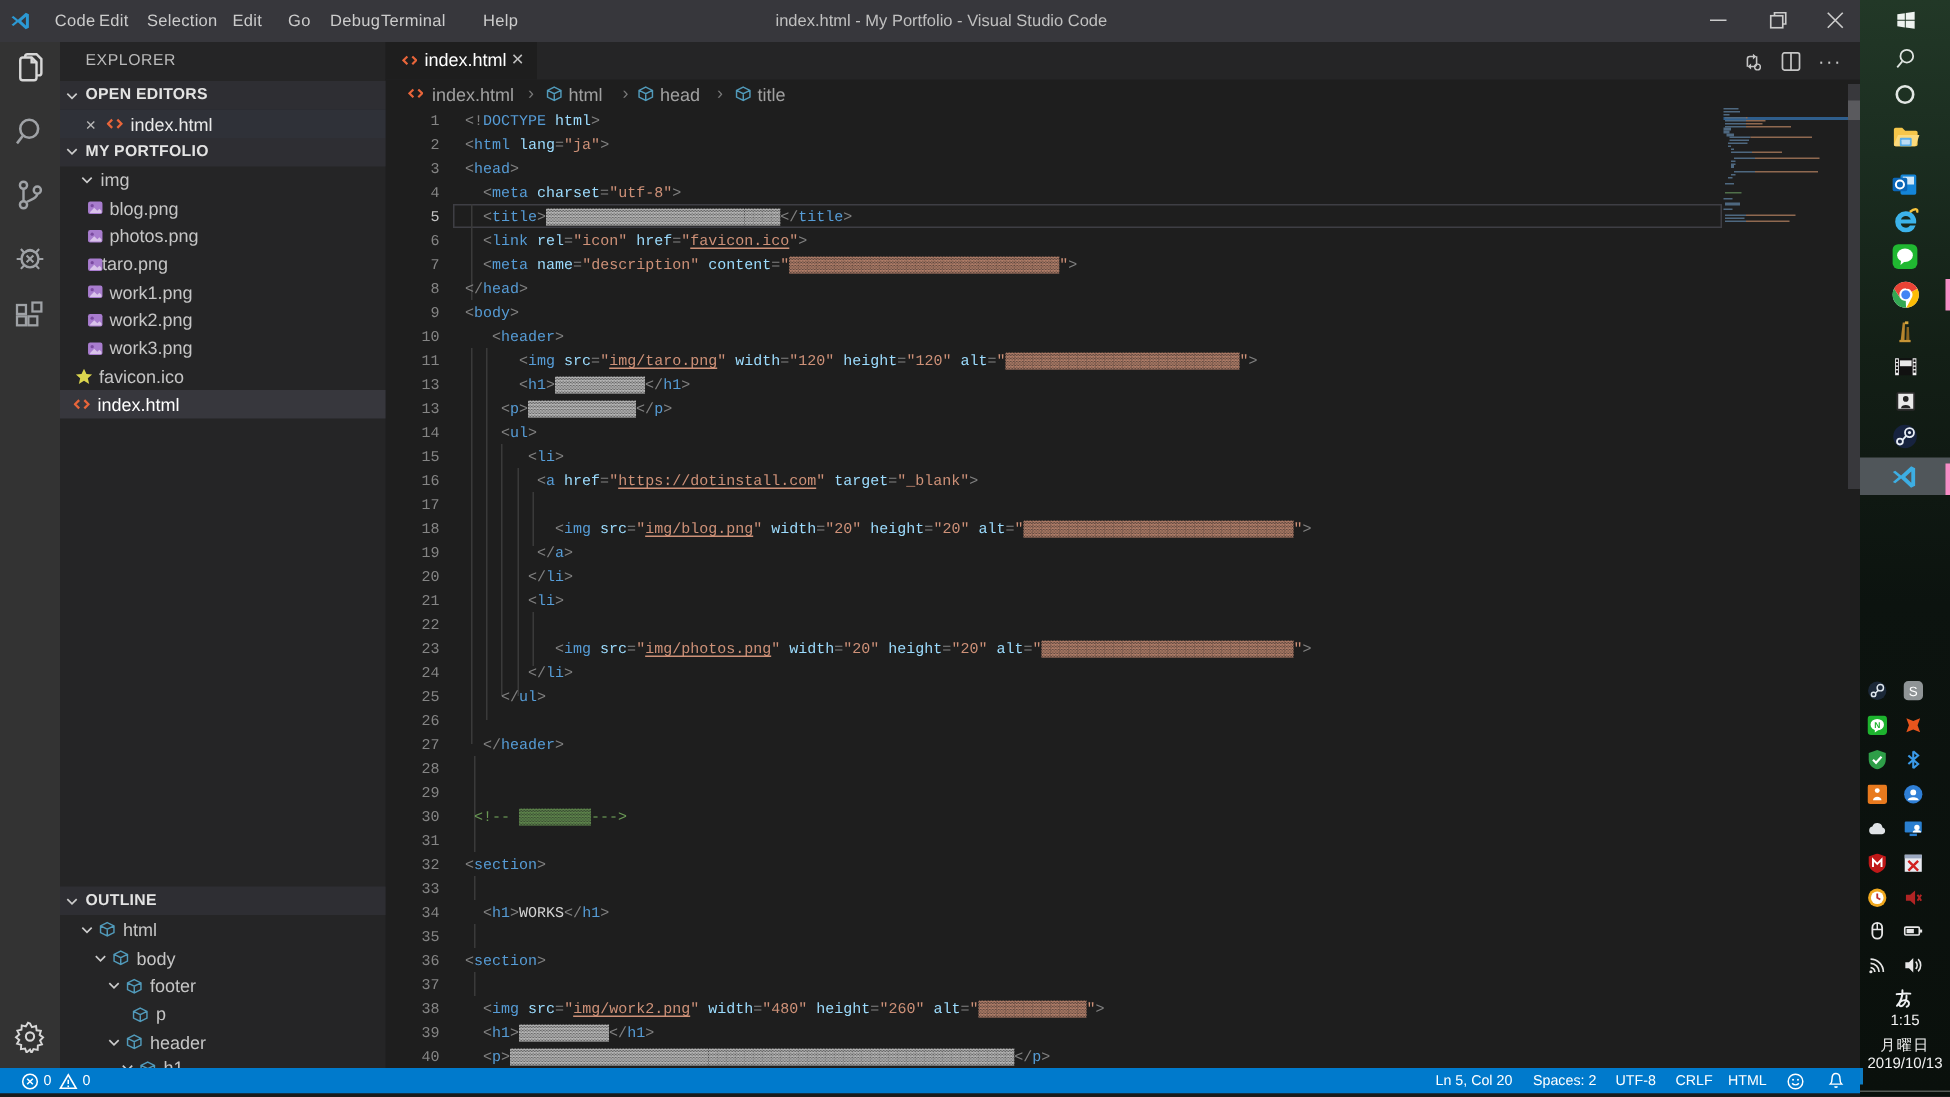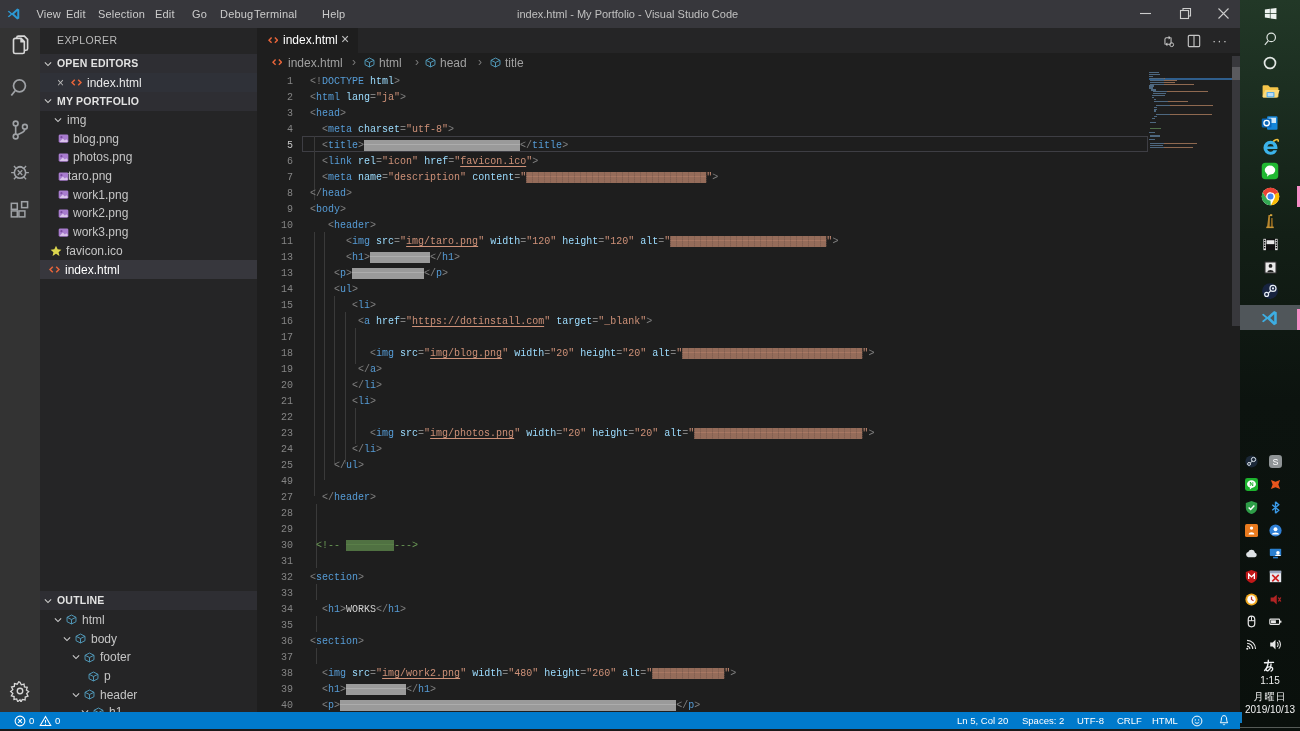--- a/index.html
+++ b/index.html
@@ -30,21 +30,21 @@
   background:linear-gradient(180deg,#223827 0%,#1b2d20 14%,#131f16 32%,#0c130f 55%,#0a100c 100%); }
 .clock { position:absolute; left:1240px; width:60px; text-align:center; color:#f2f2f2; font-size:10px; }
 </style></head><body>
 <div id="root">
 
 <div id="editor"></div>
 <div id="titlebar">
   <svg style="position:absolute;left:7px;top:7px;width:14px;height:14px" viewBox="0 0 24 24">
         <path d="M17.5 2.5 L21 4.2 V19.8 L17.4 21.5 L8.5 13.4 L3.3 17.6 L1.2 16.4 L6.4 12 L1.2 7.6 L3.3 6.4 L8.5 10.6 Z M17.6 7 L12.2 12 L17.6 17 Z" fill="#2c99d4"></path>
       </svg>
-  <div class="menu" style="left:36.5px">View</div>
+  <div class="menu" style="left:36.5px">Code</div>
   <div class="menu" style="left:66px">Edit</div>
   <div class="menu" style="left:98px">Selection</div>
   <div class="menu" style="left:155px">Edit</div>
   <div class="menu" style="left:192px">Go</div>
   <div class="menu" style="left:220px">Debug</div>
   <div class="menu" style="left:254px">Terminal</div>
   <div class="menu" style="left:322px">Help</div>
   <div id="title">index.html - My Portfolio - Visual Studio Code</div>
   <svg style="position:absolute;left:1139px;top:7px;width:13px;height:13px" viewBox="0 0 13 13">
         <path d="M1 6.5 H12" stroke="#cccccc" stroke-width="1.1"></path>
@@ -271,21 +271,21 @@
       <div class="cl">16</div>
       <div class="cl">17</div>
       <div class="cl">18</div>
       <div class="cl">19</div>
       <div class="cl">20</div>
       <div class="cl">21</div>
       <div class="cl">22</div>
       <div class="cl">23</div>
       <div class="cl">24</div>
       <div class="cl">25</div>
-      <div class="cl">49</div>
+      <div class="cl">26</div>
       <div class="cl">27</div>
       <div class="cl">28</div>
       <div class="cl">29</div>
       <div class="cl">30</div>
       <div class="cl">31</div>
       <div class="cl">32</div>
       <div class="cl">33</div>
       <div class="cl">34</div>
       <div class="cl">35</div>
       <div class="cl">36</div>

